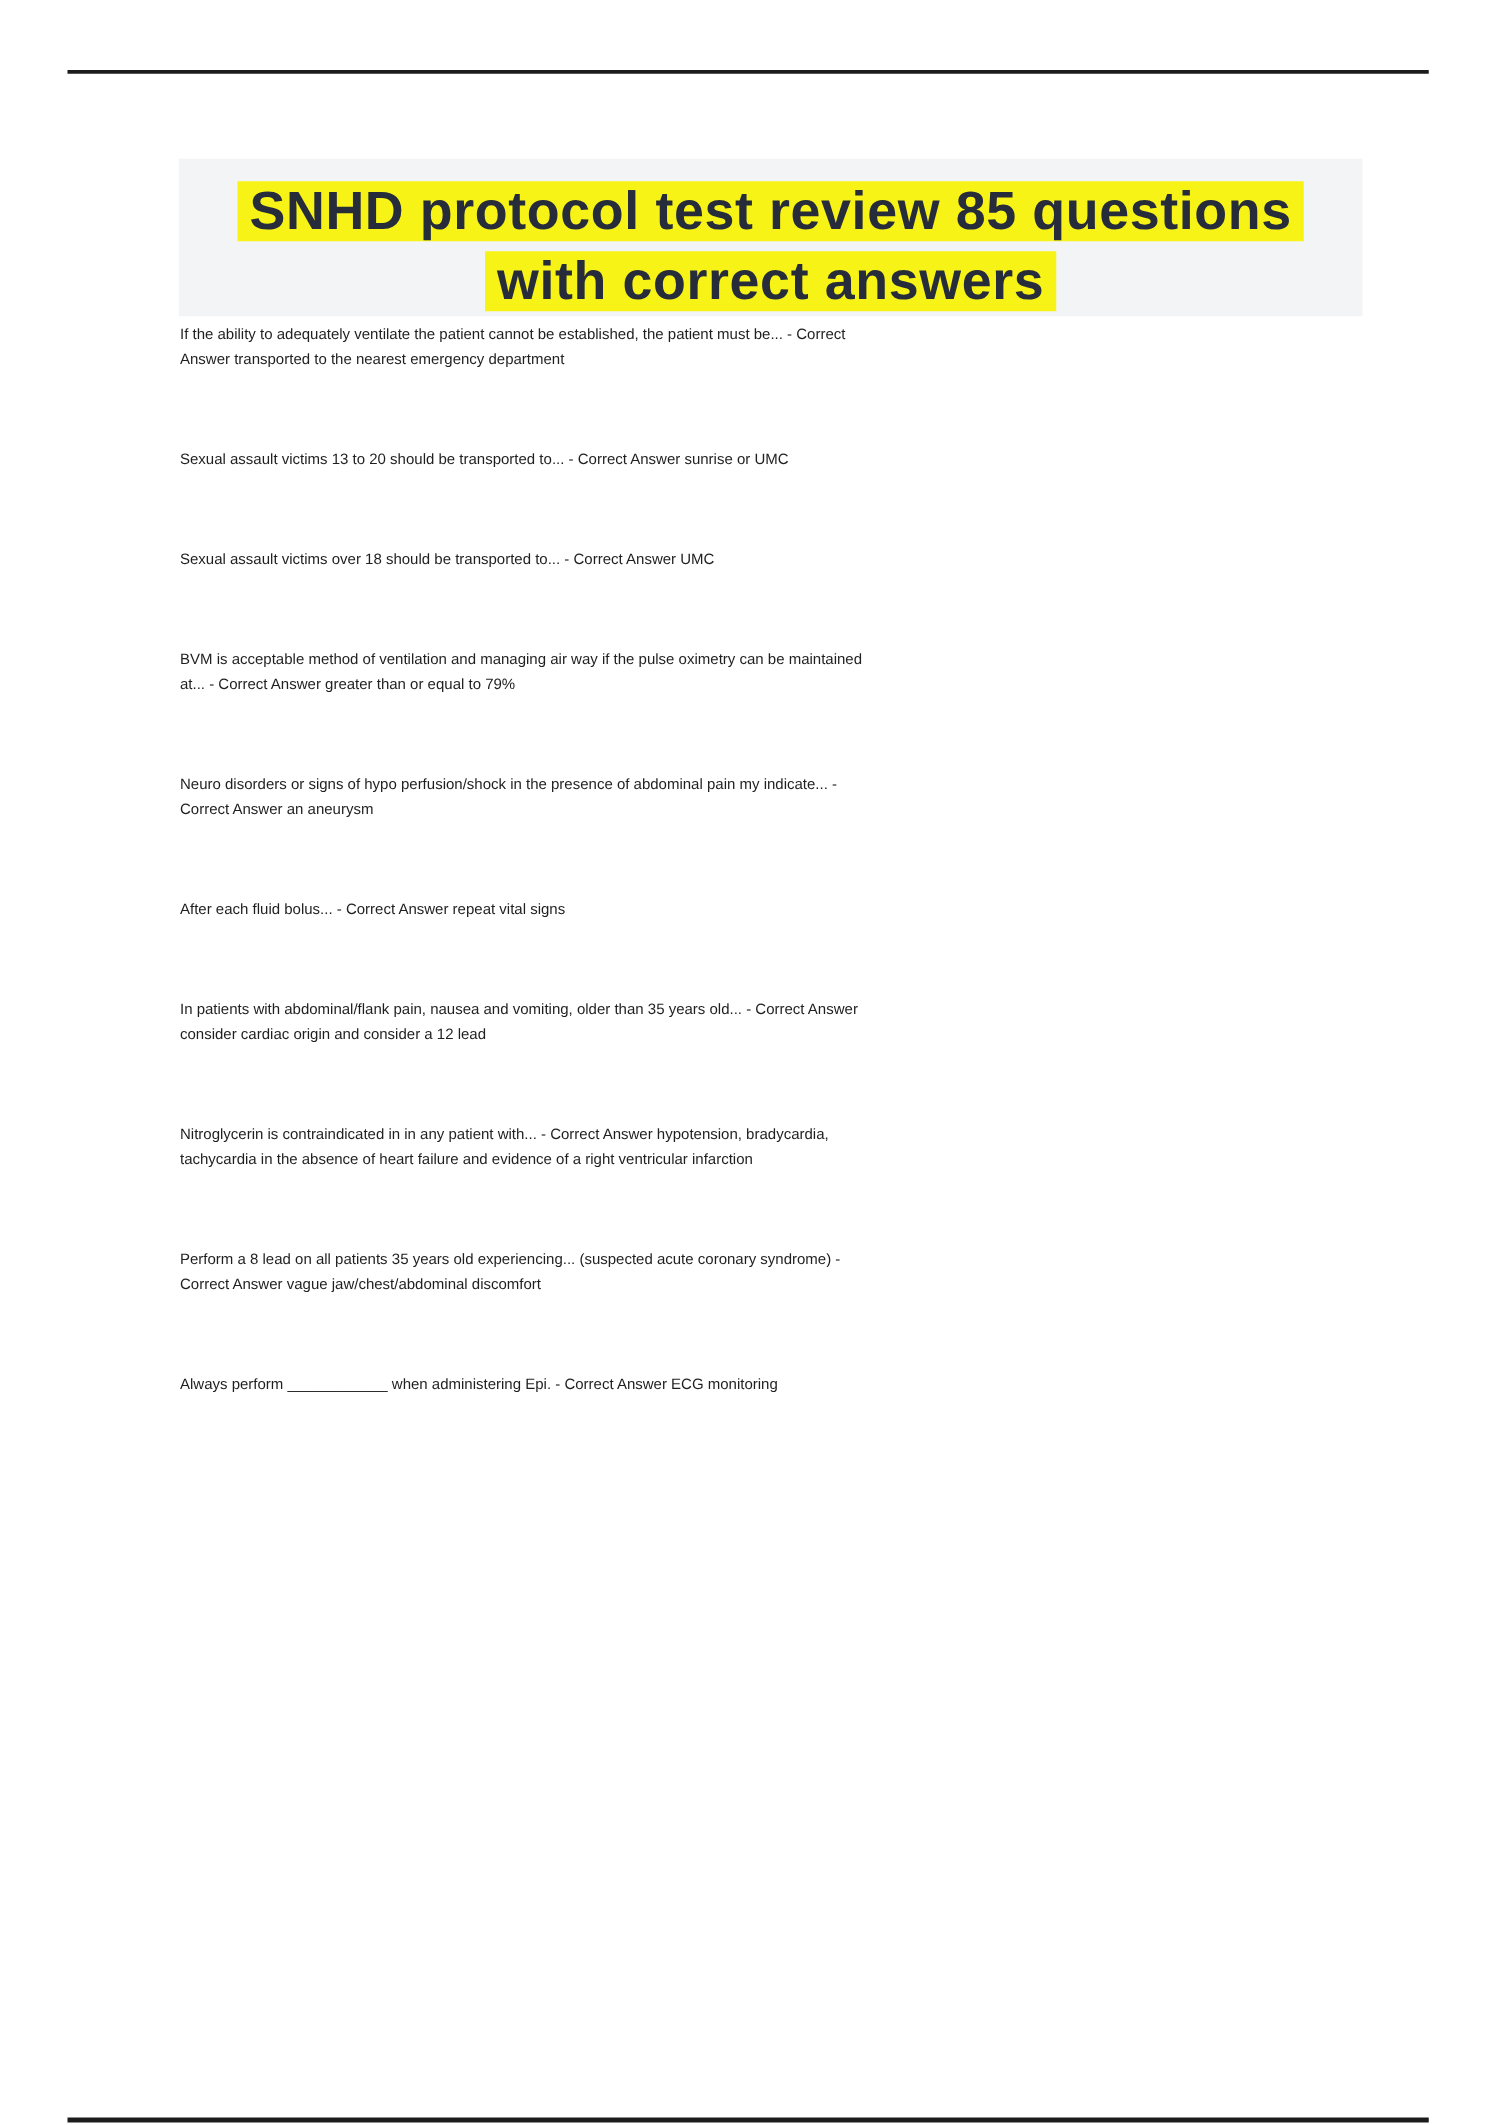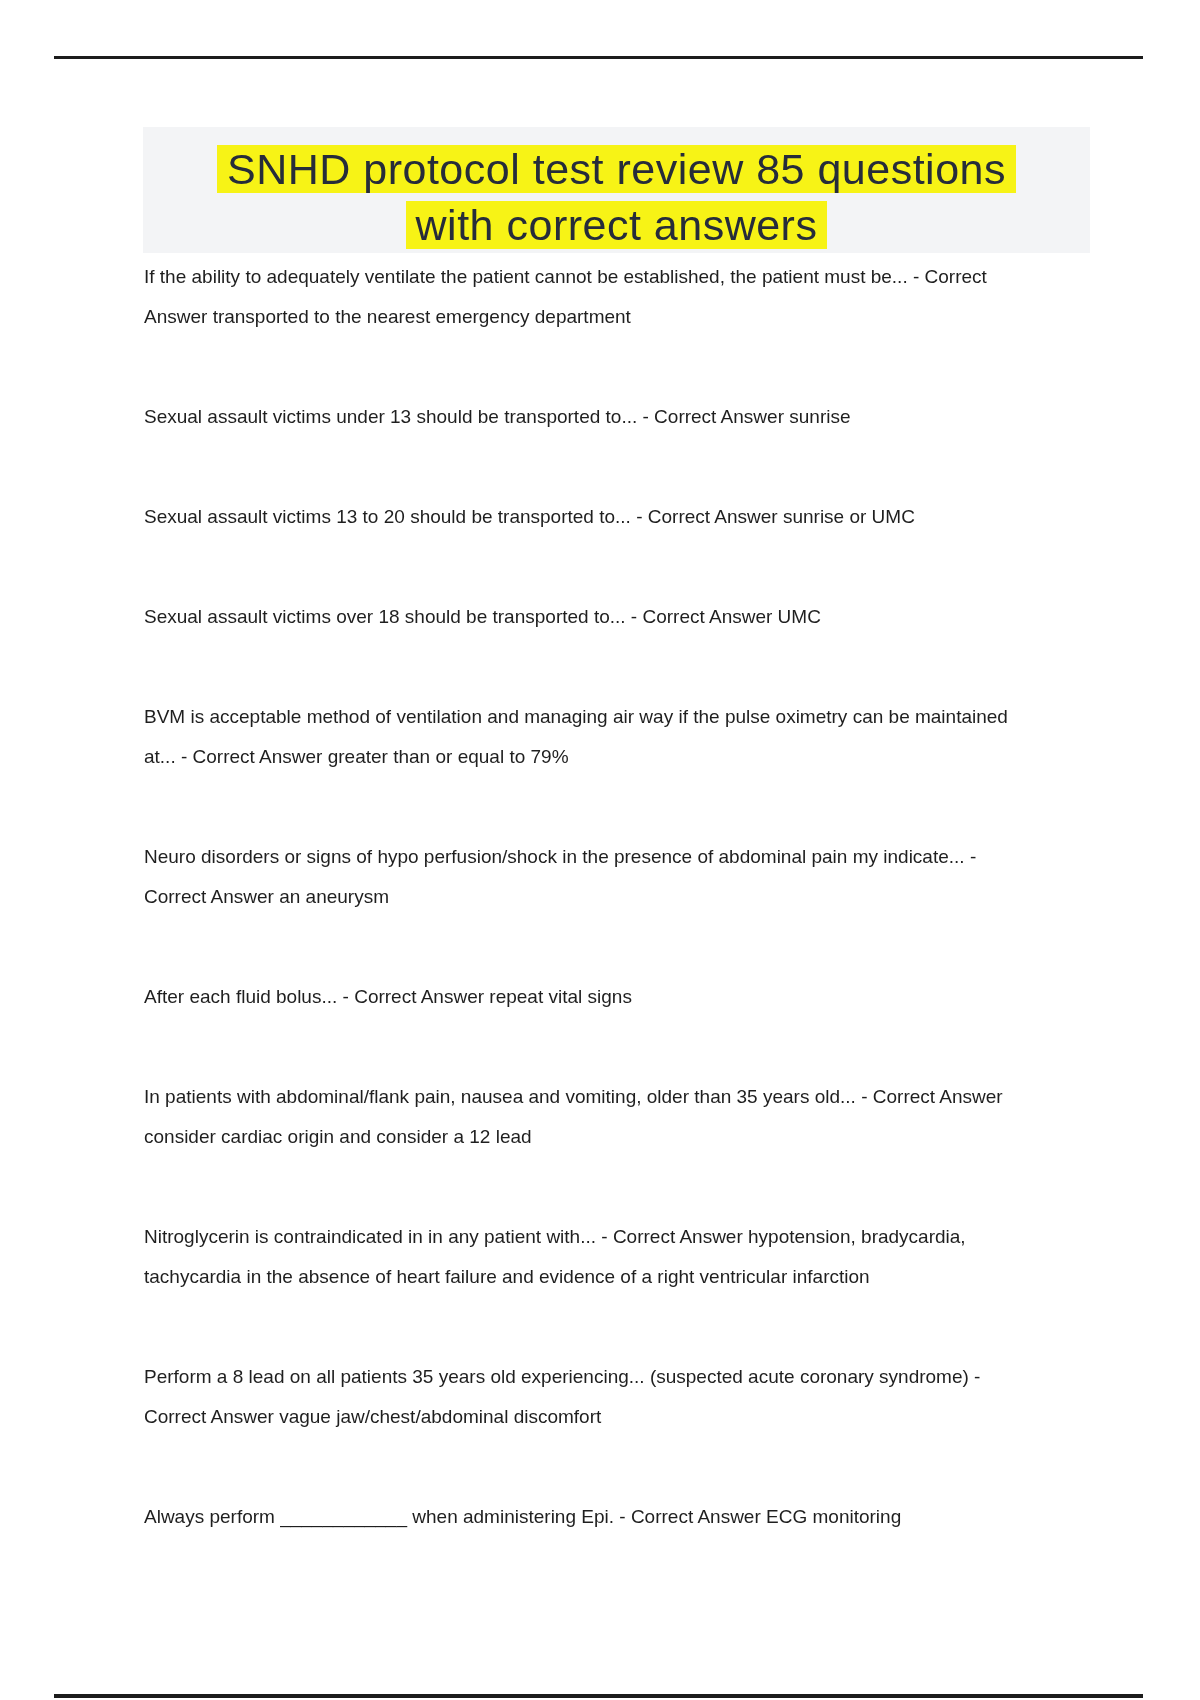--- a/index.html
+++ b/index.html
@@ -26,61 +26,60 @@
 
   .title-block {
     position: absolute;
     left: 143px;
     top: 127px;
     width: 947px;
     height: 112px;
     padding-top: 14px;
     background: var(--title-bg, #f3f4f6);
     text-align: center;
-    font-weight: normal;
+    font-weight: bold;
     font-size: 43px;
     line-height: 56px;
     letter-spacing: 0.5px;
     color: var(--title-text, #262c3a);
     white-space: nowrap;
   }
   .title-block mark {
     background: var(--highlight, #f7f316);
     color: var(--title-text, #262c3a);
     padding: 0 10px;
   }
 
   .content {
     position: absolute;
     left: 144px;
     top: 257px;
     width: 1000px;
   }
   .content p {
     margin: 0 0 60px 0;
-    font-size: 19px;
-    line-height: 40px;
+    font-size: 12px;
+    line-height: 20px;
     color: var(--body-text, #1f1f1f);
     white-space: pre-line;
   }
 </style>
 </head>
 <body>
 
 <div class="rule rule-top"></div>
 
 <div class="title-block">
   <div><mark>SNHD protocol test review 85 questions</mark></div>
   <div><mark>with correct answers</mark></div>
 </div>
 
 <div class="content">
   <p>If the ability to adequately ventilate the patient cannot be established, the patient must be... - Correct
 Answer transported to the nearest emergency department</p>
-  <p>Sexual assault victims under 13 should be transported to... - Correct Answer sunrise</p>
   <p>Sexual assault victims 13 to 20 should be transported to... - Correct Answer sunrise or UMC</p>
   <p>Sexual assault victims over 18 should be transported to... - Correct Answer UMC</p>
   <p>BVM is acceptable method of ventilation and managing air way if the pulse oximetry can be maintained
 at... - Correct Answer greater than or equal to 79%</p>
   <p>Neuro disorders or signs of hypo perfusion/shock in the presence of abdominal pain my indicate... -
 Correct Answer an aneurysm</p>
   <p>After each fluid bolus... - Correct Answer repeat vital signs</p>
   <p>In patients with abdominal/flank pain, nausea and vomiting, older than 35 years old... - Correct Answer
 consider cardiac origin and consider a 12 lead</p>
   <p>Nitroglycerin is contraindicated in in any patient with... - Correct Answer hypotension, bradycardia,

